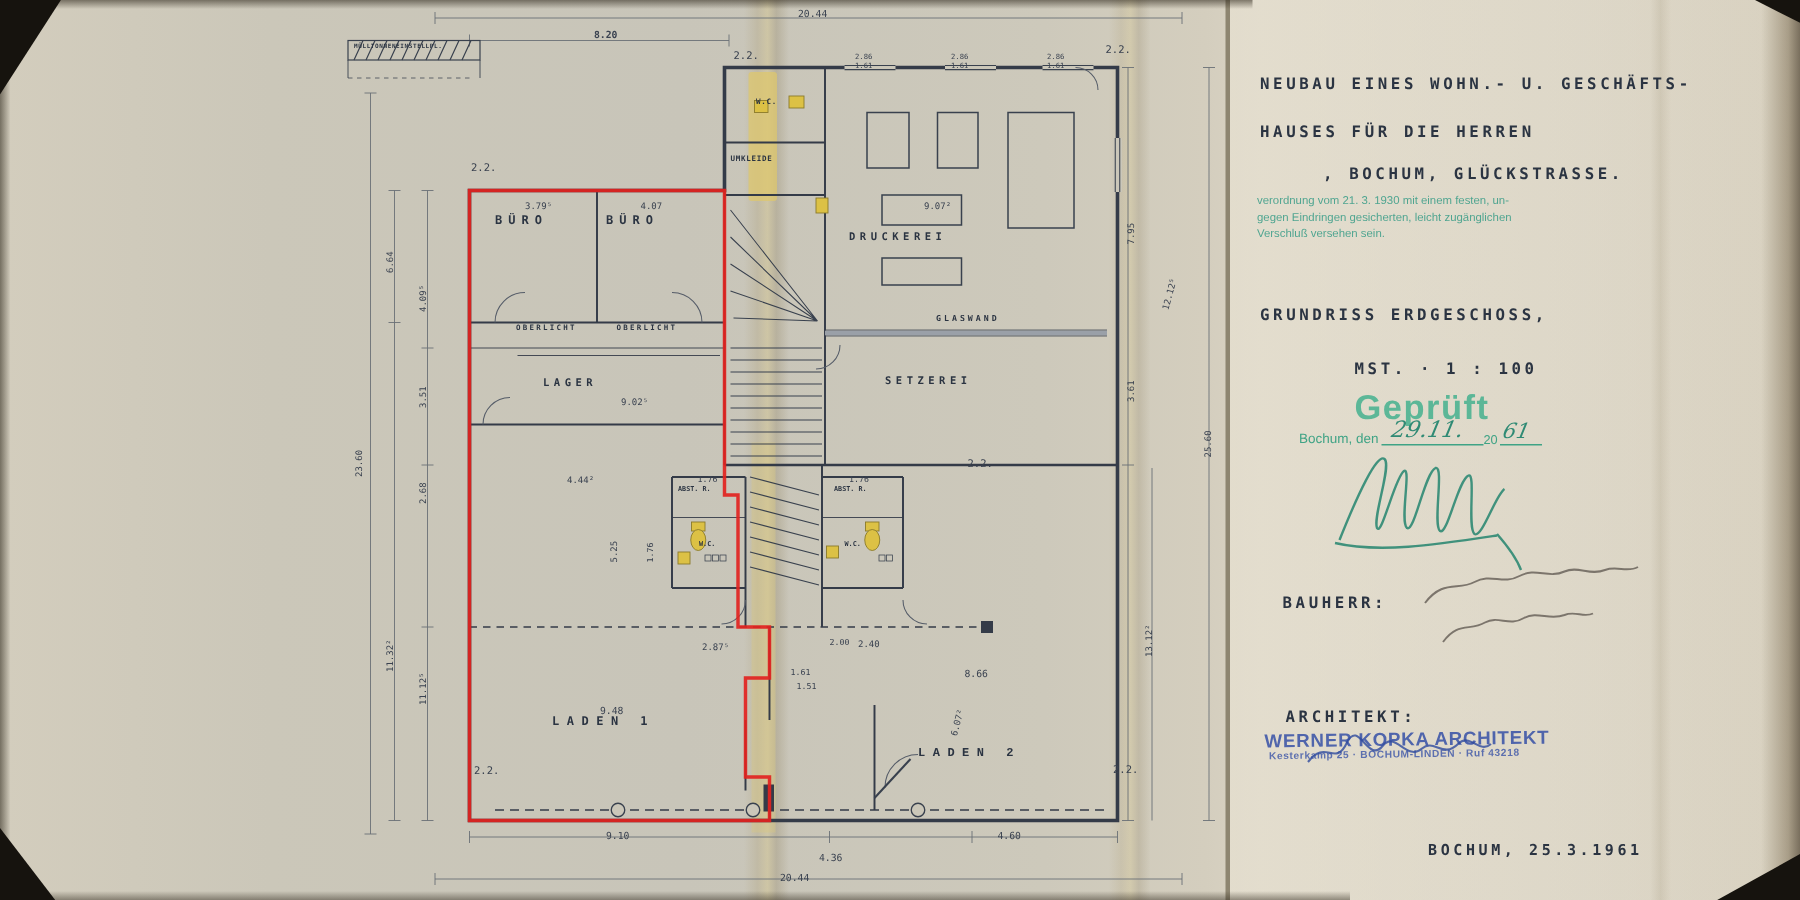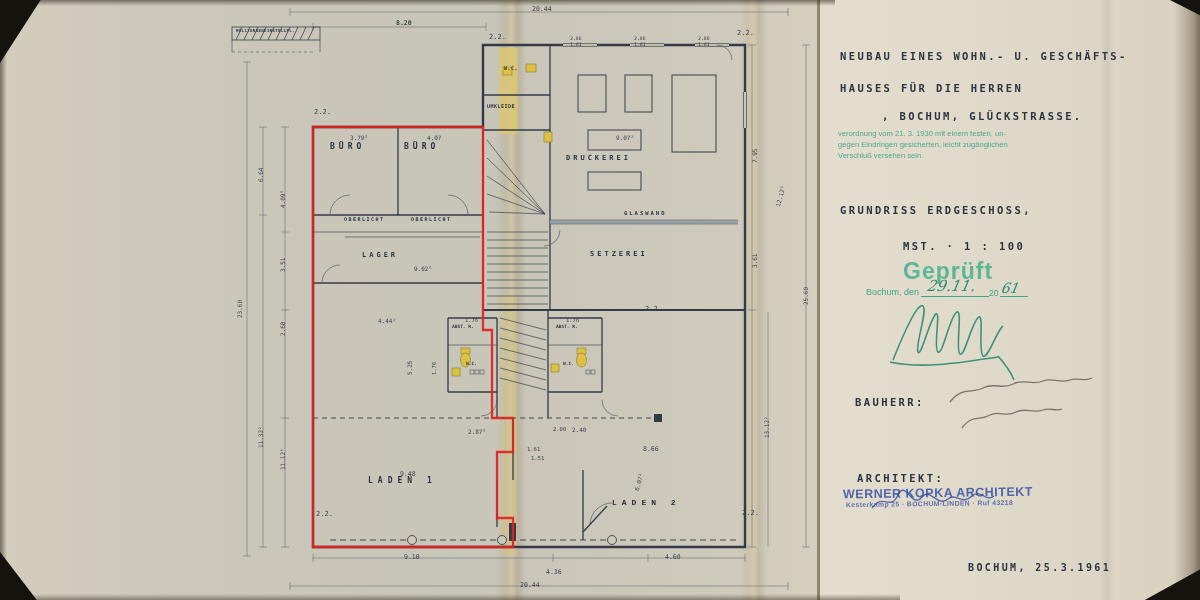--- a/index.html
+++ b/index.html
@@ -277,21 +277,21 @@
   <div class="gepruft-line"></div>
   <div class="gepruft-line2"></div>
   <div class="script" style="left:928px;top:277px;font-size:15px;">29.11.</div>
   <div class="year-printed">20</div>
   <div class="script" style="left:1002px;top:280px;font-size:14px;">61</div>
 
   <div class="hand" style="left:855px;top:396px;">BAUHERR:</div>
   <div class="hand" style="left:857px;top:472px;">ARCHITEKT:</div>
   <div class="arch-stamp1">WERNER KOPKA ARCHITEKT</div>
   <div class="arch-stamp2">Kesterkamp 25 · BOCHUM-LINDEN · Ruf 43218</div>
-  <div class="hand" style="left:952px;top:562px;font-size:10px;margin-left:16px;">BOCHUM, 25.3.1961</div>
+  <div class="hand" style="left:952px;top:562px;font-size:10px;">BOCHUM, 25.3.1961</div>
 
   <svg width="1200" height="600" viewBox="0 0 1200 600">
     <g stroke="#2f8a74" stroke-width="1.6" fill="none" opacity="0.9">
       <path d="M893,360 C905,330 918,302 923,306 C928,310 915,345 918,352 C921,358 930,318 936,314 C941,311 933,348 938,352 C943,355 950,315 957,312 C963,310 955,350 960,354 C965,357 972,320 979,317 C984,315 978,352 983,356 C988,359 997,330 1003,326"></path>
       <path d="M890,362 C920,369 958,363 998,357"></path>
       <path d="M998,356 C1005,364 1011,372 1014,380"></path>
     </g>
     <g stroke="#6b645c" stroke-width="1.3" fill="none" opacity="0.85">
       <path d="M950,402 C962,386 972,394 983,388 C994,382 1002,390 1013,384 C1024,378 1032,386 1043,381 C1052,377 1060,384 1070,380 C1078,377 1085,382 1092,378"></path>
       <path d="M962,428 C972,414 980,421 990,415 C999,410 1006,418 1016,412 C1025,407 1033,414 1043,410 C1050,407 1056,412 1062,409"></path>

